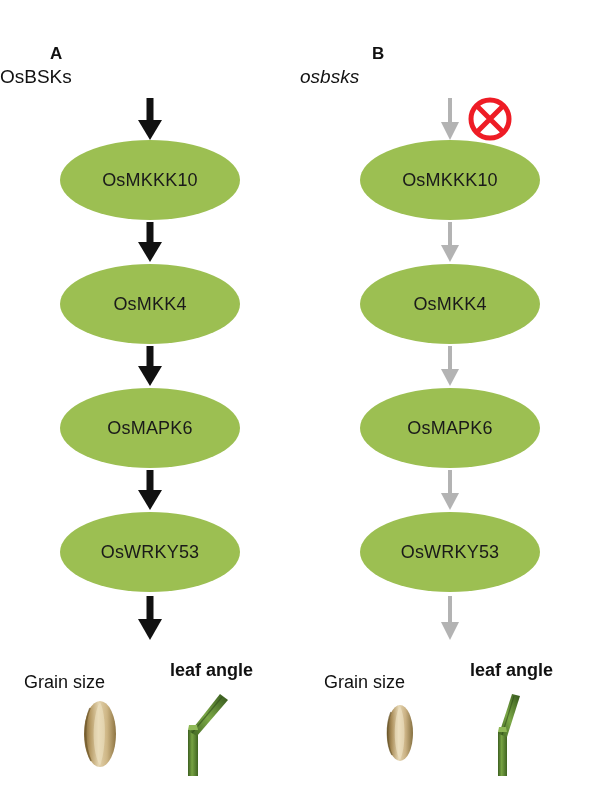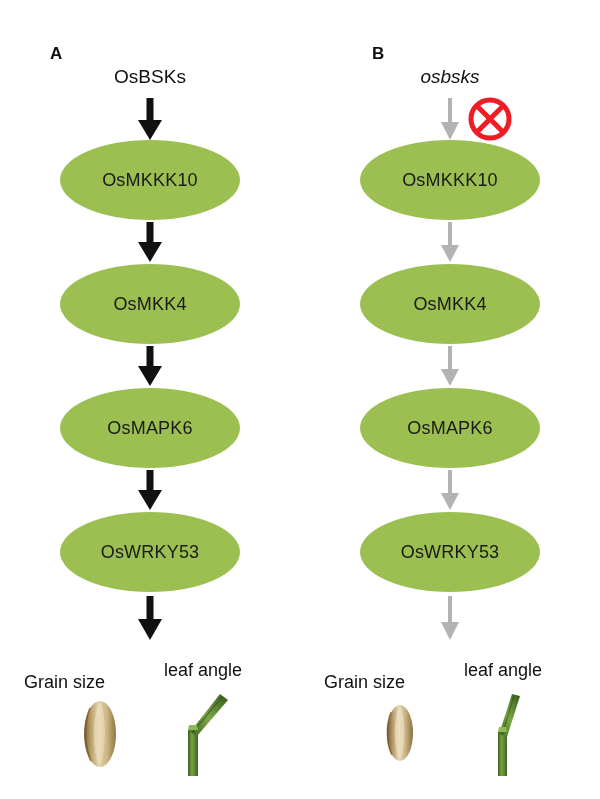--- a/index.html
+++ b/index.html
@@ -29,21 +29,20 @@
     position: absolute;
     font-size: 17px;
     font-weight: bold;
     color: #111111;
     letter-spacing: 0.2px;
   }
 
   .source-label {
     position: absolute;
     width: 300px;
-    text-align: center;
     font-size: 19px;
     color: #111111;
     white-space: nowrap;
   }
   .source-label.italic { font-style: italic; }
 
   .node {
     position: absolute;
     width: 180px;
     height: 80px;
@@ -68,21 +67,21 @@
     width: 300px;
     height: 26px;
   }
   .outcome-label {
     position: absolute;
     font-size: 18px;
     color: #111111;
     white-space: nowrap;
   }
   .outcome-label.grain { left: 24px; margin-top: 12px; }
-  .outcome-label.leaf  { left: 164px; }
+  .outcome-label.leaf  { left: 170px; font-weight: bold; }
 
   .pheno-art { position: absolute; }
 </style>
 </head>
 <body>
 
 <div id="figure">
 
   <div class="panel" id="panel-a">
 

